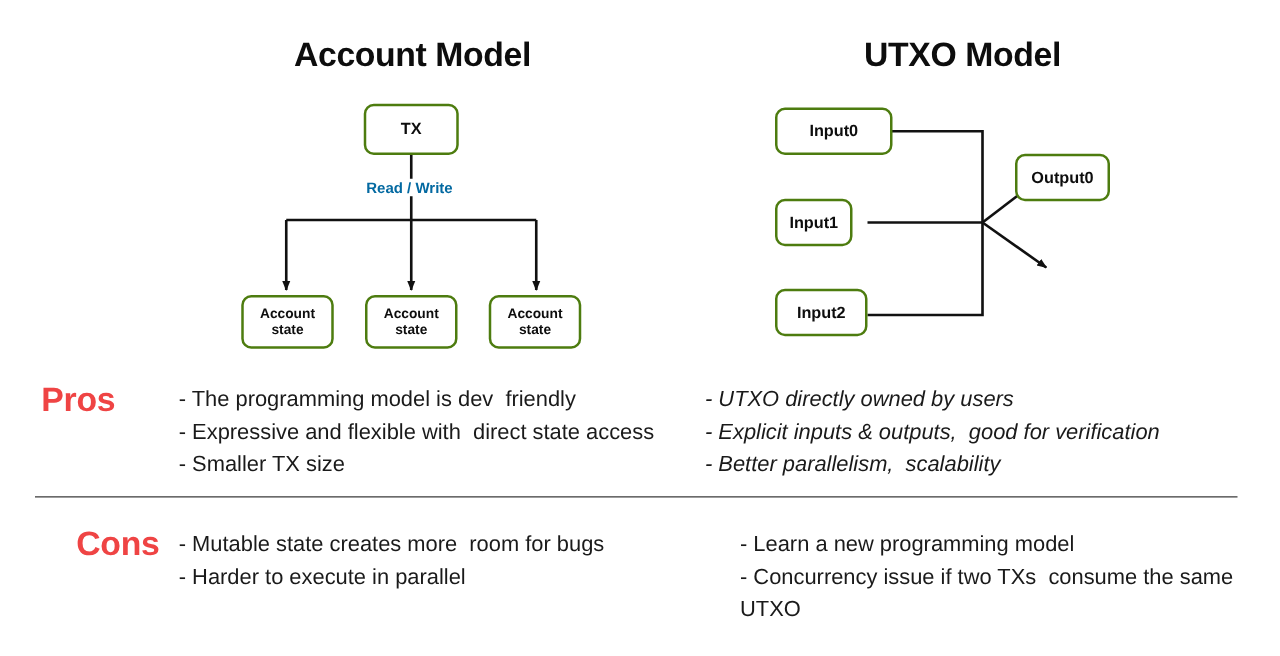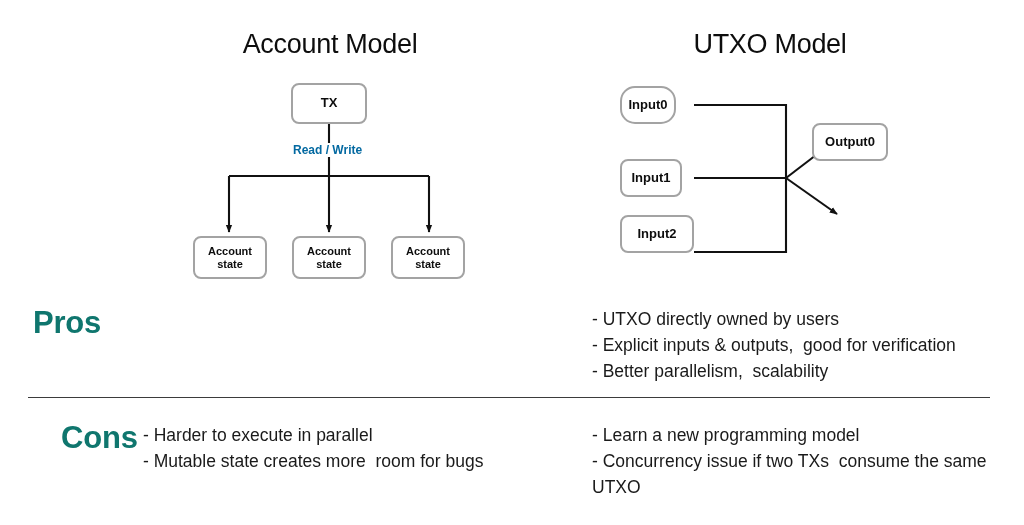--- a/index.html
+++ b/index.html
@@ -17,21 +17,21 @@
     width: 1024px;
     height: 525px;
     background: #ffffff;
     overflow: hidden;
   }
 
   
   .model-title {
     position: absolute;
     font-size: 27px;
-    font-weight: normal;
+    font-weight: bold;
     letter-spacing: -0.3px;
     color: #0d0d0d;
     white-space: nowrap;
     text-align: center;
   }
   #title-account { left: 170px; top: 29px; width: 320px; }
   #title-utxo    { left: 610px; top: 29px; width: 320px; }
 
   
   .diagram-svg {
@@ -40,77 +40,77 @@
     top: 0;
     width: 1024px;
     height: 300px;
     pointer-events: none;
   }
 
   
   .node {
     position: absolute;
     box-sizing: border-box;
-    border: 2px solid #a3a3a3;
+    border: 2px solid #4d7c0f;
     border-radius: 8px;
     background: #ffffff;
     display: flex;
     align-items: center;
     justify-content: center;
     text-align: center;
     font-weight: bold;
     font-size: 13px;
     line-height: 1.12;
     color: #0d0d0d;
   }
   .node.small { font-size: 11px; }
 
   #node-tx        { left: 291px; top: 83px;  width: 76px;  height: 41px; }
   #node-acct-0    { left: 193px; top: 236px; width: 74px;  height: 43px; }
   #node-acct-1    { left: 292px; top: 236px; width: 74px;  height: 43px; }
   #node-acct-2    { left: 391px; top: 236px; width: 74px;  height: 43px; }
 
-  #node-input-0   { left: 620px; top: 86px;  width: 56px;  height: 38px; border-radius: 15px; }
+  #node-input-0   { left: 620px; top: 86px;  width: 94px;  height: 38px; }
   #node-input-1   { left: 620px; top: 159px; width: 62px;  height: 38px; }
-  #node-input-2   { left: 620px; top: 215px; width: 74px;  height: 38px; }
+  #node-input-2   { left: 620px; top: 231px; width: 74px;  height: 38px; }
   #node-output-0  { left: 812px; top: 123px; width: 76px;  height: 38px; }
   #node-output-1  { left: 843px; top: 197px; width: 74px;  height: 38px; }
 
   
   .edge-label {
     position: absolute;
     font-size: 12px;
     font-weight: bold;
     color: #0369a1;
     white-space: nowrap;
     background: #ffffff;
     padding: 0 4px;
   }
   #label-read-write { left: 289px; top: 143px; }
 
   
   .section-label {
     position: absolute;
-    font-size: 31px;
+    font-size: 27px;
     font-weight: bold;
-    color: #0f766e;
+    color: #ef4444;
     letter-spacing: -0.2px;
   }
   #label-pros { left: 33px; top: 305px; }
   #label-cons { left: 33px; top: 420px; margin-left: 28px; }
 
   .bullet-col {
     position: absolute;
     font-size: 17.5px;
     line-height: 1.48;
     color: #1a1a1a;
     white-space: pre-wrap;
   }
   #pros-left   { left: 143px; top: 307px; width: 430px; }
-  #pros-right  { left: 592px; top: 307px; width: 420px; }
+  #pros-right  { left: 564px; top: 307px; width: 420px; font-style: italic; }
   #cons-left   { left: 143px; top: 423px; width: 430px; }
   #cons-right  { left: 592px; top: 423px; width: 400px; }
 
   .bullet-line { display: block; }
 
   .divider {
     position: absolute;
     left: 28px;
     top: 397px;
     width: 962px;
@@ -170,24 +170,25 @@
   <div class="node small" id="node-acct-2">Account
 state</div>
 
   <div class="node" id="node-input-0">Input0</div>
   <div class="node" id="node-input-1">Input1</div>
   <div class="node" id="node-input-2">Input2</div>
   <div class="node" id="node-output-0">Output0</div>
 
   <div class="section-label" id="label-pros">Pros</div>
 
+  <div class="bullet-col" id="pros-left"><span class="bullet-line">- The programming model is dev  friendly</span><span class="bullet-line">- Expressive and flexible with  direct state access</span><span class="bullet-line">- Smaller TX size</span></div>
 
   <div class="bullet-col" id="pros-right"><span class="bullet-line">- UTXO directly owned by users</span><span class="bullet-line">- Explicit inputs &amp; outputs,  good for verification</span><span class="bullet-line">- Better parallelism,  scalability</span></div>
 
   <div class="divider"></div>
 
   <div class="section-label" id="label-cons">Cons</div>
 
-  <div class="bullet-col" id="cons-left"><span class="bullet-line">- Harder to execute in parallel</span><span class="bullet-line">- Mutable state creates more  room for bugs</span></div>
+  <div class="bullet-col" id="cons-left"><span class="bullet-line">- Mutable state creates more  room for bugs</span><span class="bullet-line">- Harder to execute in parallel</span></div>
 
   <div class="bullet-col" id="cons-right"><span class="bullet-line">- Learn a new programming model</span><span class="bullet-line">- Concurrency issue if two TXs  consume the same UTXO</span></div>
 
 </div>
 
 </body></html>

